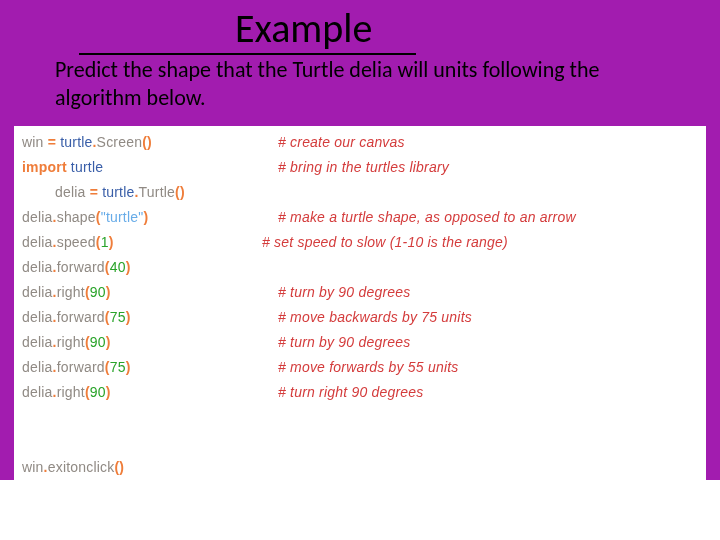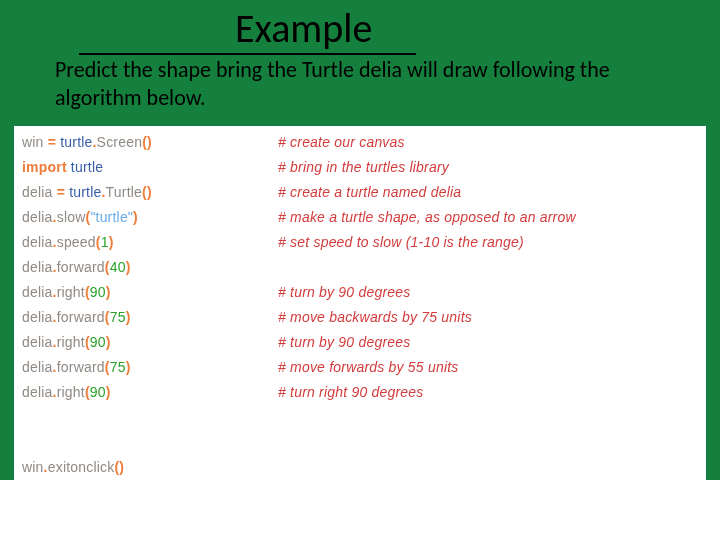--- a/index.html
+++ b/index.html
@@ -5,21 +5,21 @@
   html, body {
     margin: 0;
     padding: 0;
     width: 720px;
     height: 540px;
     overflow: hidden;
   }
   .slide {
     width: 720px;
     height: 480px;
-    background: #15803d;
+    background: #a21caf;
     position: relative;
     box-sizing: border-box;
   }
   .title {
     position: absolute;
     top: 4px;
     left: 235px;
     font-family: Calibri, "Segoe UI", sans-serif;
     font-size: 40px;
     color: #000;
@@ -75,28 +75,28 @@
   .cm   { color: #d43c3c; font-style: italic; }  
 </style>
 </head>
 <body>
 
 <div class="slide">
 
   <div class="title">Example</div>
   <div class="title-underline"></div>
 
-  <div class="prompt">Predict the shape bring the Turtle delia will draw following the algorithm below.</div>
+  <div class="prompt">Predict the shape that the Turtle delia will units following the algorithm below.</div>
 
   <div class="code-panel">
       <div class="code-line" style="position: relative;"><span><span><span class="id">win </span><span class="pn">=</span><span class="id"> </span><span class="mod">turtle</span><span class="pn">.</span><span class="fn">Screen</span><span class="pn">()</span></span></span><span class="cm" style="position: absolute; left: 256px;"># create our canvas</span></div>
       <div class="code-line" style="position: relative;"><span><span><span class="kw">import</span><span class="id"> </span><span class="mod">turtle</span></span></span><span class="cm" style="position: absolute; left: 256px;"># bring in the turtles library</span></div>
-      <div class="code-line" style="position: relative;"><span><span><span class="id">delia </span><span class="pn">=</span><span class="id"> </span><span class="mod">turtle</span><span class="pn">.</span><span class="fn">Turtle</span><span class="pn">()</span></span></span><span class="cm" style="position: absolute; left: 256px;"># create a turtle named delia</span></div>
-      <div class="code-line" style="position: relative;"><span><span><span class="id">delia</span><span class="pn">.</span><span class="fn">slow</span><span class="pn">(</span><span class="str">"turtle"</span><span class="pn">)</span></span></span><span class="cm" style="position: absolute; left: 256px;"># make a turtle shape, as opposed to an arrow</span></div>
-      <div class="code-line" style="position: relative;"><span><span><span class="id">delia</span><span class="pn">.</span><span class="fn">speed</span><span class="pn">(</span><span class="num">1</span><span class="pn">)</span></span></span><span class="cm" style="position: absolute; left: 256px;"># set speed to slow (1-10 is the range)</span></div>
+      <div class="code-line" style="position: relative; margin-left: 33px;"><span><span><span class="id">delia </span><span class="pn">=</span><span class="id"> </span><span class="mod">turtle</span><span class="pn">.</span><span class="fn">Turtle</span><span class="pn">()</span></span></span></div>
+      <div class="code-line" style="position: relative;"><span><span><span class="id">delia</span><span class="pn">.</span><span class="fn">shape</span><span class="pn">(</span><span class="str">"turtle"</span><span class="pn">)</span></span></span><span class="cm" style="position: absolute; left: 256px;"># make a turtle shape, as opposed to an arrow</span></div>
+      <div class="code-line" style="position: relative;"><span><span><span class="id">delia</span><span class="pn">.</span><span class="fn">speed</span><span class="pn">(</span><span class="num">1</span><span class="pn">)</span></span></span><span class="cm" style="position: absolute; left: 240px;"># set speed to slow (1-10 is the range)</span></div>
       <div class="code-line" style="position: relative;"><span><span><span class="id">delia</span><span class="pn">.</span><span class="fn">forward</span><span class="pn">(</span><span class="num">40</span><span class="pn">)</span></span></span></div>
       <div class="code-line" style="position: relative;"><span><span><span class="id">delia</span><span class="pn">.</span><span class="fn">right</span><span class="pn">(</span><span class="num">90</span><span class="pn">)</span></span></span><span class="cm" style="position: absolute; left: 256px;"># turn by 90 degrees</span></div>
       <div class="code-line" style="position: relative;"><span><span><span class="id">delia</span><span class="pn">.</span><span class="fn">forward</span><span class="pn">(</span><span class="num">75</span><span class="pn">)</span></span></span><span class="cm" style="position: absolute; left: 256px;"># move backwards by 75 units</span></div>
       <div class="code-line" style="position: relative;"><span><span><span class="id">delia</span><span class="pn">.</span><span class="fn">right</span><span class="pn">(</span><span class="num">90</span><span class="pn">)</span></span></span><span class="cm" style="position: absolute; left: 256px;"># turn by 90 degrees</span></div>
       <div class="code-line" style="position: relative;"><span><span><span class="id">delia</span><span class="pn">.</span><span class="fn">forward</span><span class="pn">(</span><span class="num">75</span><span class="pn">)</span></span></span><span class="cm" style="position: absolute; left: 256px;"># move forwards by 55 units</span></div>
       <div class="code-line" style="position: relative;"><span><span><span class="id">delia</span><span class="pn">.</span><span class="fn">right</span><span class="pn">(</span><span class="num">90</span><span class="pn">)</span></span></span><span class="cm" style="position: absolute; left: 256px; text-align: right;"># turn right 90 degrees</span></div>
       <div class="blank-line-tall"></div>
       <div class="code-line"><span><span class="id">win</span><span class="pn">.</span><span class="fn">exitonclick</span><span class="pn">()</span></span></div>
     </div>
 

